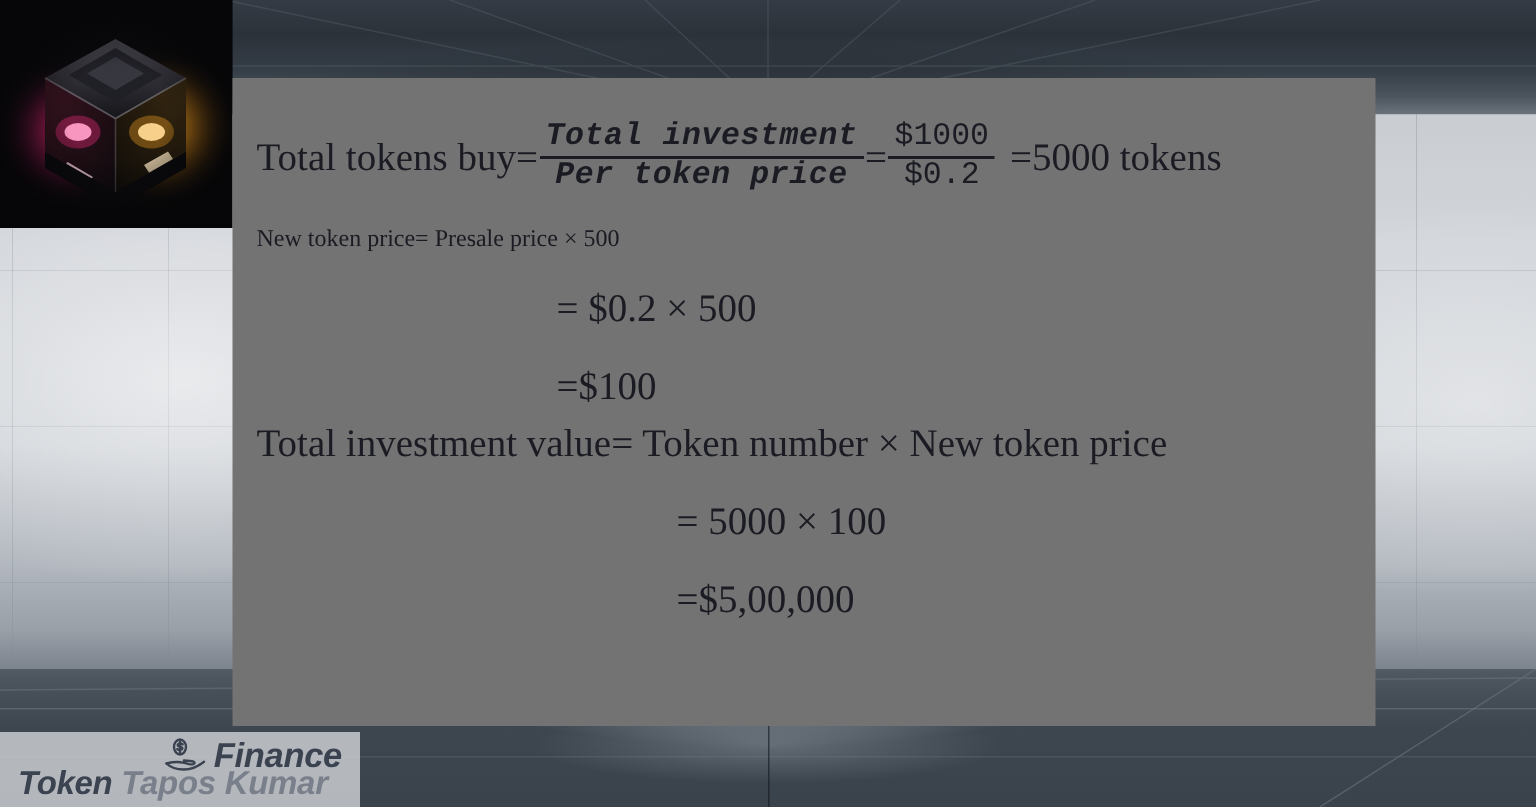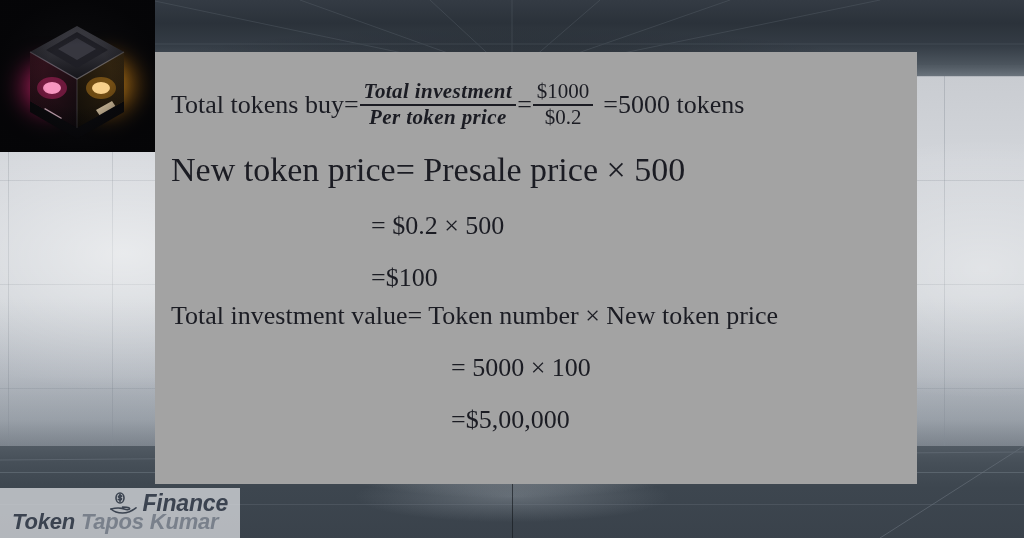--- a/index.html
+++ b/index.html
@@ -113,55 +113,56 @@
     position: absolute; inset: 0;
     background: radial-gradient(ellipse 62% 60% at 50% 50%, rgba(0,0,0,0) 35%, rgba(4,4,6,.80) 85%);
   }
   .thumb svg { position: absolute; left: 0; top: 0; }
 
   
   .card {
     position: absolute;
     left: 155px; top: 52px;
     width: 762px; height: 432px;
-    background: #a3a3a3;
+    background: #737373;
     box-sizing: border-box;
     padding: 18px 16px 10px 16px;
   }
   .eq-block {
     color: #1b1c23;
   }
   .eq-row {
     display: flex;
     align-items: center;
     white-space: nowrap;
   }
   .eq-row.indent {
     padding-left: 200px;
   }
   .r1 { margin-top: 10px; font-size: 26px; }
-  .r2 { margin-top: 22px; font-size: 34px; }
+  .r2 { margin-top: 22px; font-size: 16px; }
   .r3 { margin-top: 22px; font-size: 26px; }
   .r4 { margin-top: 22px; font-size: 26px; }
   .r5 { margin-top: 8px; font-size: 26px; }
   .r6 { margin-top: 22px; font-size: 26px; }
   .r7 { margin-top: 22px; font-size: 26px; }
 
   .frac {
     display: inline-flex;
     flex-direction: column;
     align-items: center;
     vertical-align: middle;
     margin: 0 1px;
     line-height: 1.12;
   }
   .frac .num,
   .frac .den {
     padding: 0 4px;
     font-size: 21px;
+    font-family: Liberation Mono, monospace;
   }
   .frac.italic .num,
   .frac.italic .den {
     font-style: italic;
     font-weight: 600;
     letter-spacing: .4px;
   }
   .frac .bar {
     width: 100%;
     height: 2px;

